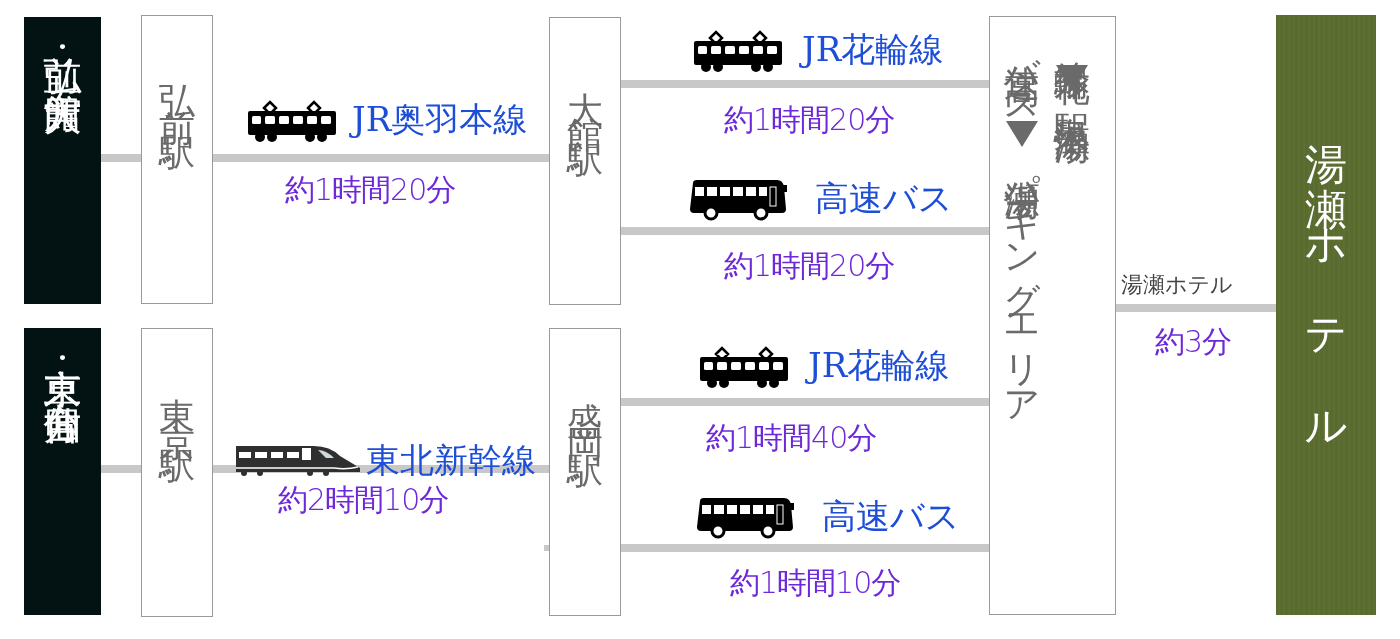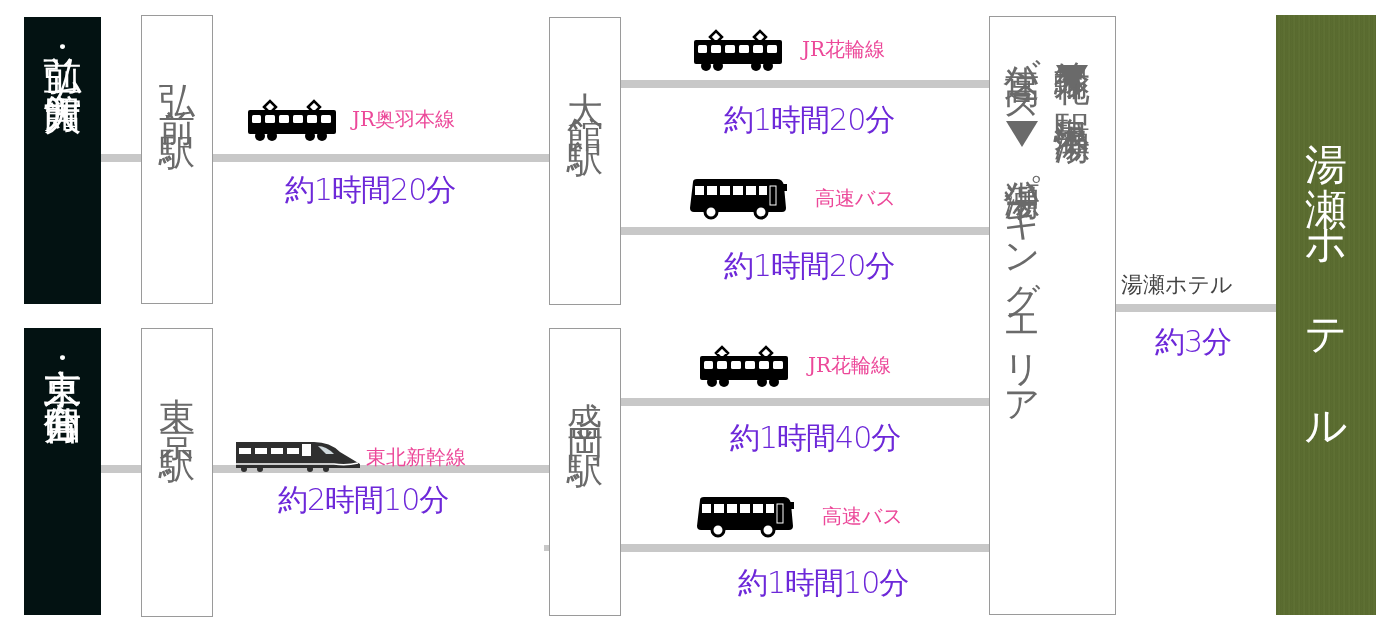--- a/index.html
+++ b/index.html
@@ -3,21 +3,21 @@
 <meta charset="utf-8">
 <style>
   html,body{margin:0;padding:0;background:#fff;}
   body{width:1400px;height:639px;position:relative;overflow:hidden;font-family:"DejaVu Serif","Liberation Serif",serif;}
   .line{position:absolute;background:#c8c8c8;height:8px;}
   .origin{position:absolute;background:#031212;color:#fff;width:77px;display:flex;justify-content:center;}
   .vtext{writing-mode:vertical-rl;text-orientation:upright;letter-spacing:-2px;}
   .origin .vtext{font-size:38px;line-height:1;margin-top:12px;font-family:"DejaVu Serif","Liberation Serif",serif;}
   .station{position:absolute;background:#fff;border:1.5px solid #9a9a9a;box-sizing:border-box;width:72px;display:flex;justify-content:center;}
   .station .vtext{font-size:36px;color:#6a6a6a;letter-spacing:26px;margin-top:40px;line-height:1;}
-  .route-label{position:absolute;display:flex;align-items:center;font-size:20px;color:#ec4899;white-space:nowrap;text-align:right;}
+  .route-label{position:absolute;display:flex;align-items:center;font-size:34px;color:#1d4ed8;white-space:nowrap;text-align:right;}
   .route-label .name{margin-left:14px;font-family:"DejaVu Serif","Liberation Serif",serif;}
   .duration{position:absolute;font-size:30px;color:#6d28d9;white-space:nowrap;font-family:"DejaVu Sans","Liberation Sans",sans-serif;font-weight:300;letter-spacing:-1px;}
   .dest{position:absolute;left:989px;top:16px;width:127px;height:599px;border:1.5px solid #9a9a9a;box-sizing:border-box;background:#fff;}
   .dest-col{position:absolute;top:24px;display:flex;flex-direction:column;align-items:center;color:#6a6a6a;}
   .dest-col .vt{writing-mode:vertical-rl;text-orientation:upright;font-size:36px;line-height:1;letter-spacing:-4px;}
   .tri{width:0;height:0;border-left:16px solid transparent;border-right:16px solid transparent;border-top:26px solid #6a6a6a;margin:14px 0 10px;}
   .hotel{position:absolute;left:1276px;top:15px;width:100px;height:600px;background:repeating-linear-gradient(90deg,#5b6c31 0px,#586a2e 2px,#617336 3px,#56672c 5px);display:flex;justify-content:center;}
   .hotel .vtext{font-size:42px;color:#fff;letter-spacing:44px;margin-top:96px;line-height:1;font-family:"DejaVu Serif","Liberation Serif",serif;}
   .shuttle{position:absolute;font-size:22px;color:#444;white-space:nowrap;}
   svg{display:block;}
@@ -161,21 +161,21 @@
       </g>
     <g fill="#000">
         <circle cx="14" cy="39" r="5"></circle>
         <circle cx="26" cy="39" r="5"></circle>
         <circle cx="64" cy="39" r="5"></circle>
         <circle cx="76" cy="39" r="5"></circle>
       </g>
   </svg>
   <span class="name" style="margin-left:18px;">JR花輪線</span>
 </div>
-<div class="duration" style="left:730px;top:418px;">約1時間40分</div>
+<div class="duration" style="left:706px;top:418px;">約1時間40分</div>
 
 <div class="route-label" style="left:696px;top:494px;">
   <svg width="102" height="44" viewBox="0 0 102 44">
     <path d="M4 6 Q4 3 8 3 H88 Q94 3 95 10 L97 32 Q97 36 93 36 H5 Q1 36 1 32 Z" fill="#000"></path>
     <rect x="94" y="8" width="4" height="7" fill="#000"></rect>
     <g fill="#fff">
         <rect x="6" y="10" width="9" height="9"></rect>
         <rect x="18" y="10" width="10" height="9"></rect>
         <rect x="31" y="10" width="10" height="9"></rect>
         <rect x="44" y="10" width="10" height="9"></rect>
@@ -183,21 +183,21 @@
         <rect x="70" y="10" width="8" height="9"></rect>
       </g>
     <rect x="81" y="10" width="6" height="19" fill="none" stroke="#fff" stroke-width="1"></rect>
     <g fill="#fff" stroke="#000" stroke-width="3">
         <circle cx="22" cy="36" r="6"></circle>
         <circle cx="72" cy="36" r="6"></circle>
       </g>
   </svg>
   <span class="name" style="margin-left:24px;">高速バス</span>
 </div>
-<div class="duration" style="left:730px;top:563px;margin-left:8px;">約1時間10分</div>
+<div class="duration" style="left:730px;top:563px;">約1時間10分</div>
 
 <div class="dest">
   <div class="dest-col" style="left:14px;">
     <span class="vt">高速バス</span>
     <div class="tri"></div>
     <span class="vt">湯瀬パーキングエリア</span>
   </div>
   <div class="dest-col" style="left:64px;">
     <span class="vt">花輪線</span>
     <div class="tri" style="margin-top:24px;"></div>

